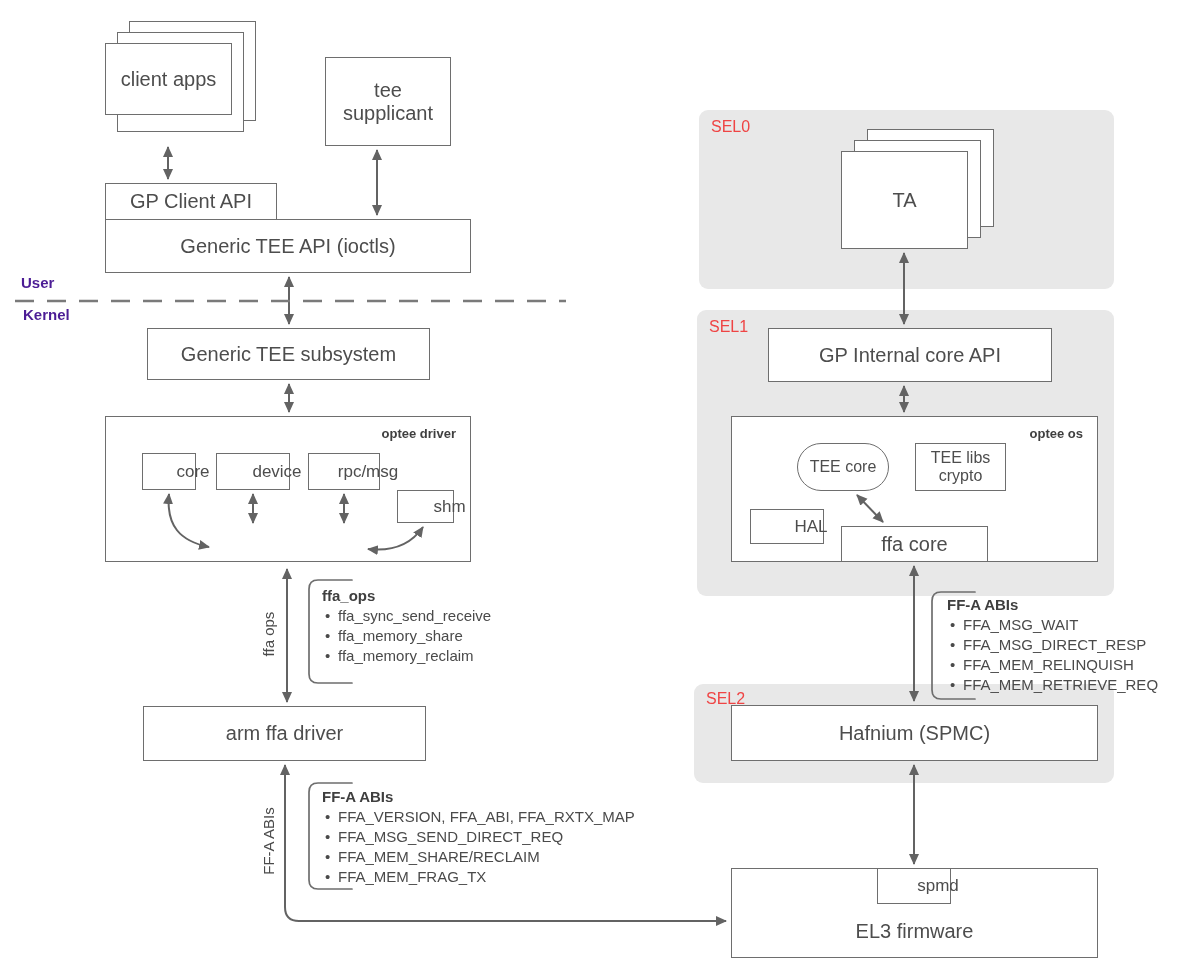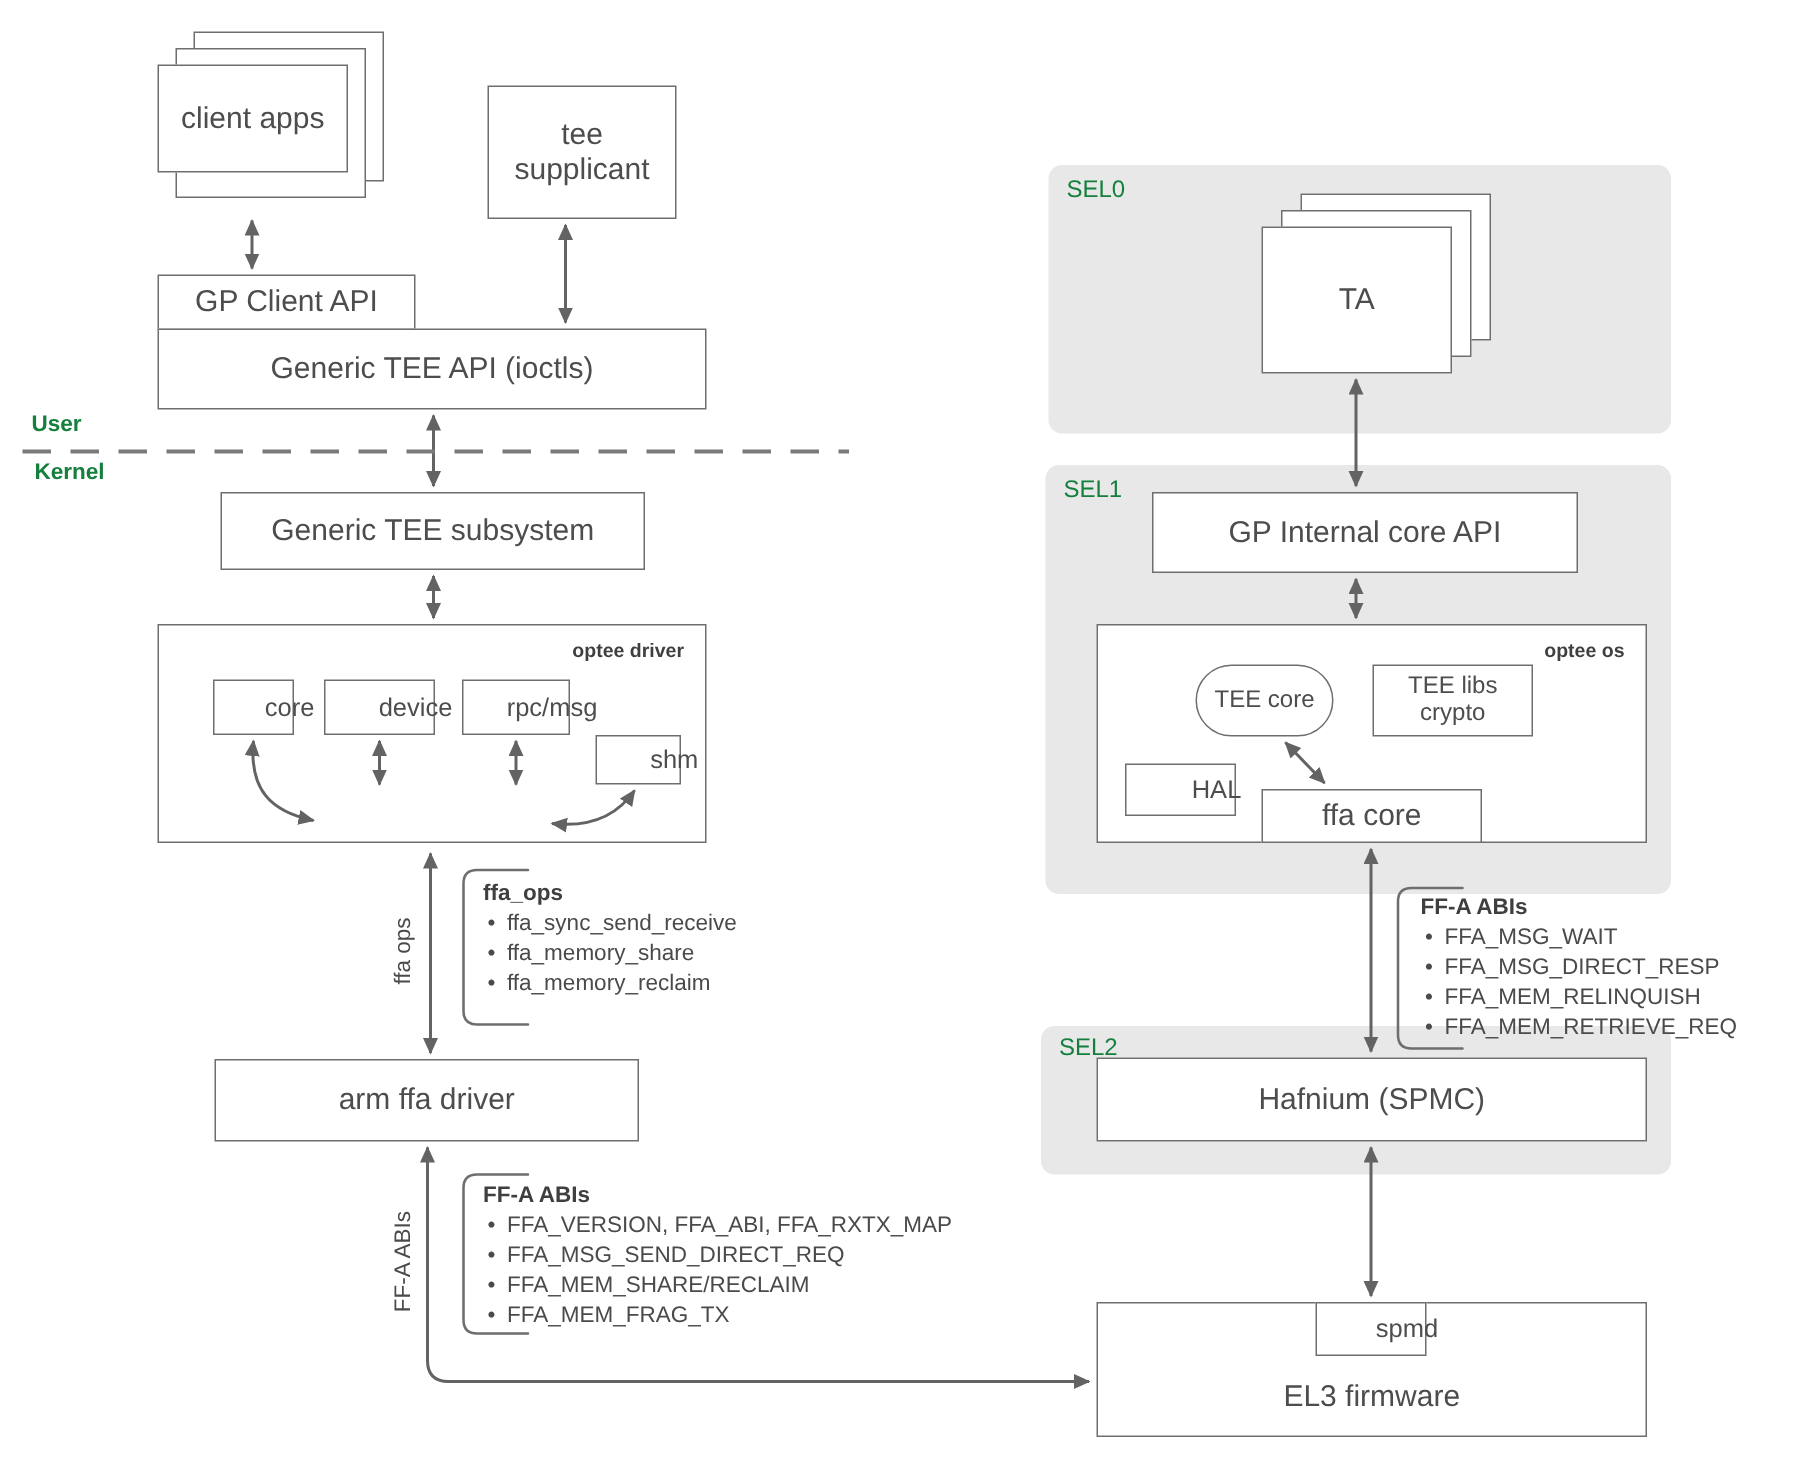--- a/index.html
+++ b/index.html
@@ -1,40 +1,40 @@
 <!DOCTYPE html>
 <html><head>
 <meta charset="utf-8">
 <style>
   html,body{margin:0;padding:0;background:#ffffff;}
   .stage{
     position:relative;width:1198px;height:972px;background:#ffffff;
     font-family:"Liberation Sans","DejaVu Sans",sans-serif;color:#4d4d4d;overflow:hidden;
   }
   .region{position:absolute;background:#e8e8e8;border-radius:9px;}
-  .region-label{position:absolute;font-size:16px;color:#15803d;}
+  .region-label{position:absolute;font-size:16px;color:#ef4444;}
   .box{
     position:absolute;background:#ffffff;border:1.6px solid #6e6e6e;box-sizing:border-box;
     display:flex;align-items:center;justify-content:center;text-align:center;
     font-size:20px;line-height:1.15;color:#4d4d4d;
   }
   .box.small{font-size:17px;padding-left:48px;}
   .box.xsmall{font-size:16px;}
   .box.plain{}
   .container-box{position:absolute;background:#ffffff;border:1.6px solid #6e6e6e;box-sizing:border-box;}
   .ctitle{position:absolute;top:9px;right:14px;font-weight:bold;font-size:13px;color:#3f3f3f;}
   .list{position:absolute;font-size:15px;line-height:20px;color:#4a4a4a;white-space:nowrap;}
   .list .title{font-weight:bold;color:#3f3f3f;}
   .list .item{position:relative;padding-left:16px;}
   .list .item::before{content:"\2022";position:absolute;left:3px;}
   .vlabel{
     position:absolute;width:120px;height:20px;font-size:15px;text-align:center;
     transform:rotate(-90deg);color:#4a4a4a;white-space:nowrap;
   }
-  .side-label{position:absolute;font-size:15px;font-weight:bold;color:#15803d;}
+  .side-label{position:absolute;font-size:15px;font-weight:bold;color:#4c1d95;}
   svg.connectors{position:absolute;left:0;top:0;z-index:5;pointer-events:none;}
   .el3-label{padding-top:36px;}
 </style>
 </head>
 <body>
 
 <div class="stage">
 
   <div class="region" style="left:699px;top:110px;width:415px;height:179px;"></div>
   <div class="region-label" style="left:711px;top:118px;">SEL0</div>
@@ -150,21 +150,21 @@
   <div class="box" style="left:768px;top:328px;width:284px;height:54px;">
     <span>GP Internal core API</span>
   </div>
 
   <div class="container-box" style="left:731px;top:416px;width:367px;height:146px;">
     <div class="ctitle">optee os</div>
   </div>
   <div class="box xsmall" style="left:797px;top:443px;width:92px;height:48px;border-radius:24px;">
     <span>TEE core</span>
   </div>
-  <div class="box xsmall" style="left:915px;top:443px;width:107px;height:48px;padding:0 8px;">
+  <div class="box xsmall" style="left:915px;top:443px;width:91px;height:48px;padding:0 8px;">
     <span>TEE libs crypto</span>
   </div>
   <div class="box small" style="left:750px;top:509px;width:74px;height:35px;">
     <span>HAL</span>
   </div>
   <div class="box" style="left:841px;top:526px;width:147px;height:36px;">
     <span>ffa core</span>
   </div>
 
   <div class="list" style="left:947px;top:595px;">

